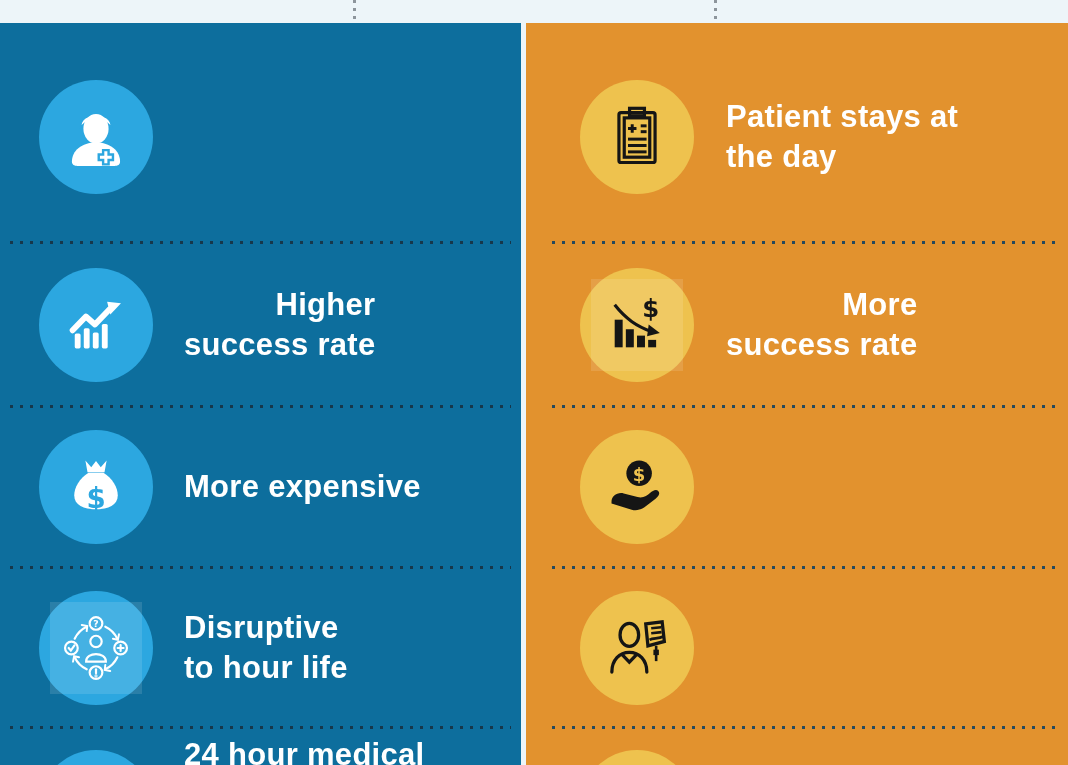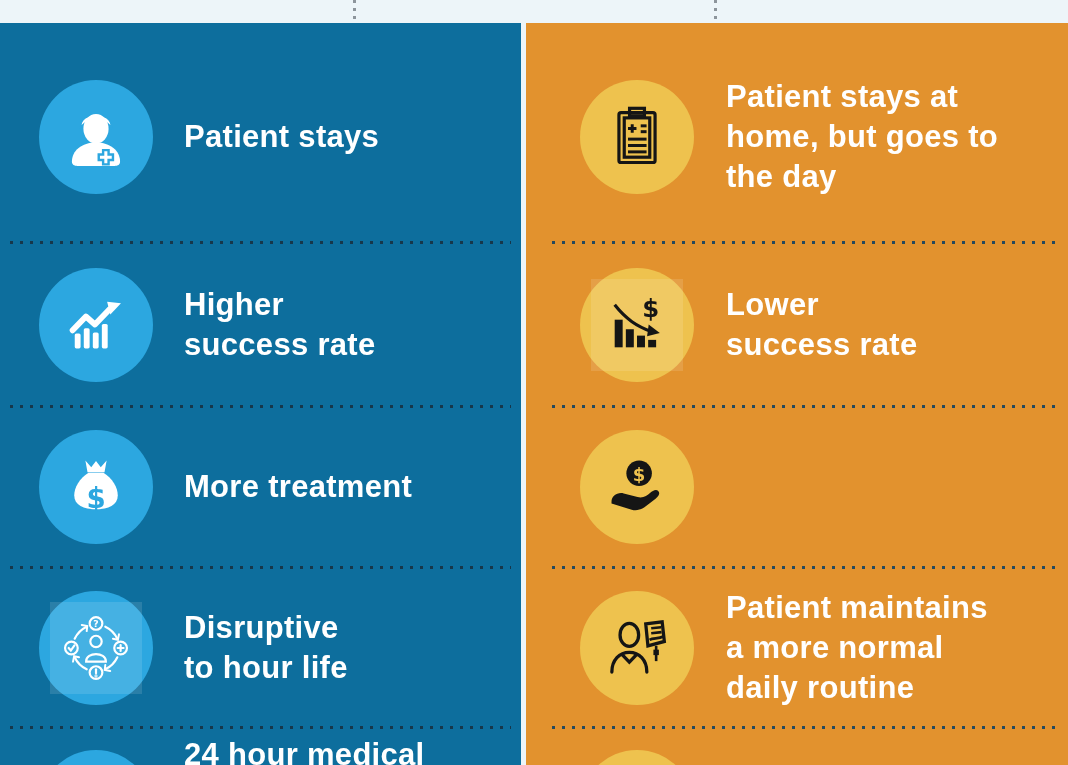--- a/index.html
+++ b/index.html
@@ -18,21 +18,21 @@
 
   
   .panel{position:absolute;top:23px;height:742px;display:flex;flex-direction:column;overflow:hidden;}
   .panel.left{left:0;width:521px;background:#0d6e9d;}
   .panel.right{left:526px;width:542px;background:#e2922e;}
 
   .row{display:flex;align-items:center;box-sizing:border-box;flex:none;}
   .panel.left  .row{padding-left:39px;}
   .panel.right .row{padding-left:54px;}
   .row.r1{height:218px;padding-top:9px;}
-  .row.r2{height:161px;}
+  .row.r2{height:161px;text-align:right;}
   .row.r3{height:158px;}
   .row.r4{height:157px;}
   .row.r5{flex:1;align-items:flex-start;}
   .row.r5 .icon-circle{margin-top:21px;}
   .row.r5 .label{margin-top:6px;}
 
   .sep{flex:none;height:3px;
     background-image:repeating-linear-gradient(90deg,var(--dot) 0 3px,transparent 3px 10px);}
   .panel.left  .sep{--dot:#16374b;margin:0 10px;}
   .panel.right .sep{--dot:#25495c;margin:0 12px 0 26px;}
@@ -65,21 +65,20 @@
     <div class="row r1">
       <div class="icon-circle">
         <svg width="70" height="70" viewBox="0 0 64 64">
           <path d="M18,23 C17,8 47,8 46,23 C40,16 36,15.5 32,16.5 C28,15.5 24,16 18,23 Z" fill="#fff" stroke="#2ca7e0" stroke-width="1.5"></path>
           <ellipse cx="32" cy="24.5" rx="11.5" ry="13.5" fill="#fff"></ellipse>
           <path d="M32,37 C19,37 10,44.5 10,54.5 C10,57.5 12,58.5 15,58.5 L49,58.5 C52,58.5 54,57.5 54,54.5 C54,44.5 45,37 32,37 Z" fill="#fff"></path>
           <path d="M38.5,44 h5 v4 h4 v5 h-4 v4 h-5 v-4 h-4 v-5 h4 z" fill="#fff" stroke="#2ca7e0" stroke-width="2.2"></path>
         </svg>
       </div>
       <div class="label">
-        <span>Patient stays</span>
       </div>
     </div>
     <div class="sep"></div>
 
     <div class="row r2">
       <div class="icon-circle">
         <svg width="68" height="68" viewBox="0 0 64 64">
           <g fill="#fff">
             <rect x="12" y="40" width="5.5" height="14" rx="1.5"></rect>
             <rect x="20.5" y="35" width="5.5" height="19" rx="1.5"></rect>
@@ -99,21 +98,21 @@
 
     <div class="row r3">
       <div class="icon-circle">
         <svg width="68" height="68" viewBox="0 0 64 64">
           <path d="M22,7 L27.5,13.5 L32,7.5 L36.5,13.5 L42,7 L40,18 L24,18 Z" fill="#fff"></path>
           <path d="M25,18.5 h14 c8.5,5.5 13.5,13.5 13.5,21.5 c0,9 -9,13 -20.5,13 c-11.5,0 -20.5,-4 -20.5,-13 c0,-8 5,-16 13.5,-21.5 z" fill="#fff"></path>
           <text x="32" y="51.5" text-anchor="middle" font-family="'DejaVu Sans',sans-serif" font-size="26" font-weight="bold" fill="#2ca7e0">$</text>
         </svg>
       </div>
       <div class="label">
-        <span>More treatment</span>
+        <span>More expensive</span>
       </div>
     </div>
     <div class="sep"></div>
 
     <div class="row r4">
       <div class="icon-circle watermark">
         <svg width="70" height="70" viewBox="0 0 64 64" fill="none" stroke="#fff" stroke-width="2" stroke-linecap="round">
           <circle cx="32" cy="26" r="5.2"></circle>
           <path d="M23,44 c0,-8.5 18,-8.5 18,0 v0.5 h-18 z"></path>
           <circle cx="32" cy="9.5" r="5.8"></circle>
@@ -165,42 +164,41 @@
             <line x1="35.5" y1="21.5" x2="41" y2="21.5"></line>
             <line x1="35.5" y1="27" x2="41" y2="27"></line>
             <line x1="23.5" y1="34" x2="41" y2="34"></line>
             <line x1="23.5" y1="40" x2="41" y2="40"></line>
             <line x1="23.5" y1="46" x2="41" y2="46"></line>
           </g>
         </svg>
       </div>
       <div class="label">
         <span>Patient stays at</span>
-        <span>home, but goes to</span>
         <span>the day</span>
       </div>
     </div>
     <div class="sep"></div>
 
     <div class="row r2">
       <div class="icon-circle watermark">
         <svg width="68" height="68" viewBox="0 0 64 64">
           <g fill="#151515">
             <rect x="11" y="27" width="7.5" height="26"></rect>
             <rect x="21.5" y="36" width="7.5" height="17"></rect>
             <rect x="32" y="42" width="7.5" height="11"></rect>
             <rect x="42.5" y="46" width="7.5" height="7"></rect>
           </g>
           <path d="M11,13 C22,27 32,33 45,38" fill="none" stroke="#151515" stroke-width="3"></path>
           <polygon points="43,31.5 53.5,39.5 41.5,42.5" fill="#151515"></polygon>
           <text x="45" y="24" text-anchor="middle" font-family="'DejaVu Sans',sans-serif" font-size="23" font-weight="bold" fill="#151515">$</text>
         </svg>
       </div>
       <div class="label">
-        <span>Lower</span>
+        <span>More</span>
         <span>success rate</span>
       </div>
     </div>
     <div class="sep"></div>
 
     <div class="row r3">
       <div class="icon-circle">
         <svg width="68" height="68" viewBox="0 0 64 64">
           <circle cx="34" cy="19" r="12" fill="#151515"></circle>
           <text x="34" y="26" text-anchor="middle" font-family="'DejaVu Sans',sans-serif" font-size="17" font-weight="bold" fill="#eec24e">$</text>
@@ -219,25 +217,20 @@
           <polygon points="40,10 55,8 57,26 42,30"></polygon>
           <g stroke-width="2.4">
             <line x1="45" y1="14" x2="54" y2="13"></line>
             <line x1="45" y1="18.5" x2="54.5" y2="17.5"></line>
             <path d="M43.5,24.5 C47,22.5 51.5,24 56,21.5"></path>
           </g>
           <line x1="49.5" y1="30" x2="49.5" y2="44" stroke-width="2.4"></line>
           <rect x="47" y="33.5" width="5" height="5" fill="#151515" stroke="none"></rect>
         </svg>
       </div>
-      <div class="label">
-        <span>Patient maintains</span>
-        <span>a more normal</span>
-        <span>daily routine</span>
-      </div>
     </div>
     <div class="sep"></div>
 
     <div class="row r5">
       <div class="icon-circle"></div>
     </div>
   </div>
 
 </div>
 

